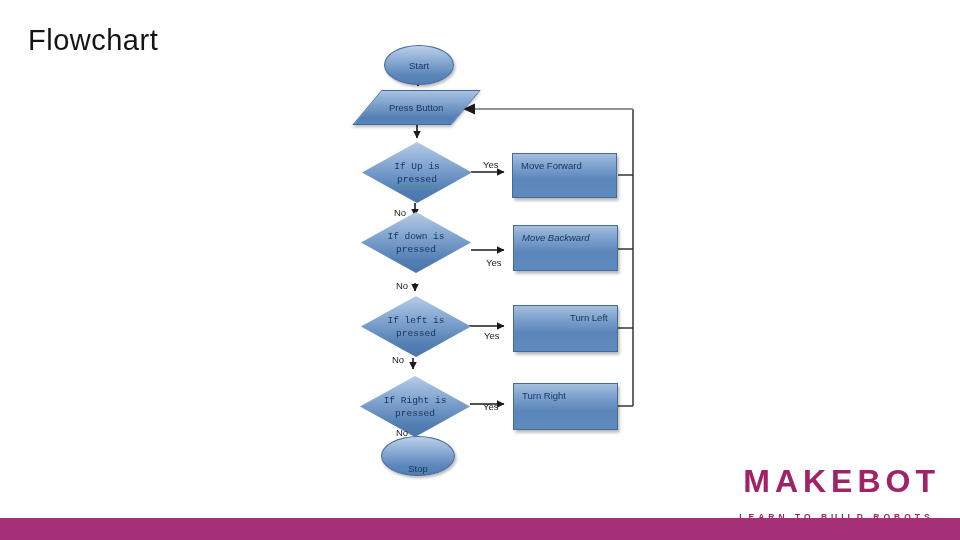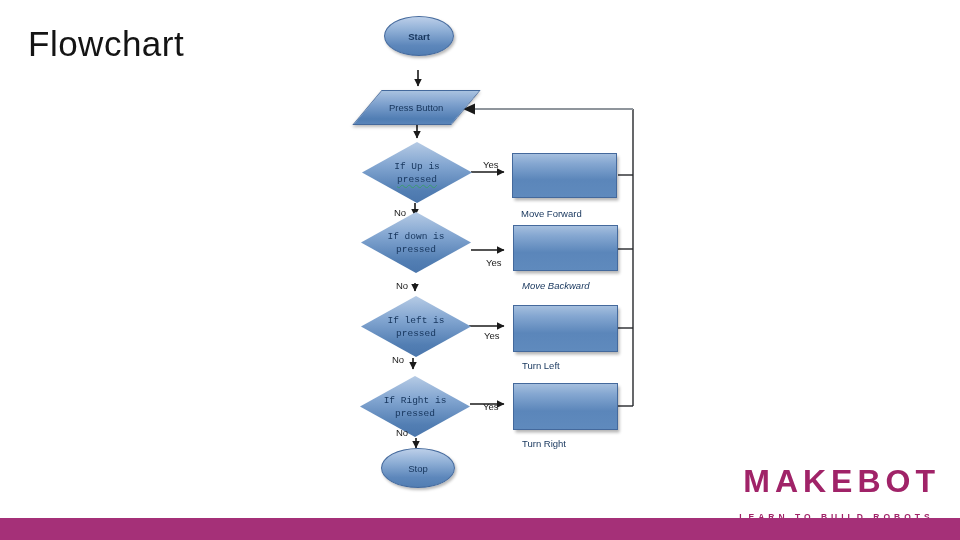--- a/index.html
+++ b/index.html
@@ -1,21 +1,21 @@
 <!DOCTYPE html>
 <html><head>
 <meta charset="utf-8">
 <style>
   html,body{margin:0;padding:0;background:#e8e8e8;}
   #slide{
     position:relative;width:960px;height:540px;background:#ffffff;
     font-family:"Liberation Sans",sans-serif;overflow:hidden;
   }
   .title{
-    position:absolute;left:28px;top:24px;font-size:35px;font-weight:400;
+    position:absolute;left:28px;top:24px;font-size:29px;font-weight:400;
     color:#141414;letter-spacing:0.5px;
   }
   
   .shape-text{color:#16355c;font-size:9.5px;line-height:13px;text-align:center;}
   .oval{
     position:absolute;border-radius:50%;
     background:linear-gradient(180deg,#bccfe9 0%,#8fafd6 35%,#5d87bb 75%,#527eb3 100%);
     border:1px solid #44699c;box-shadow:1.5px 2px 3px rgba(0,0,0,.28);
     display:flex;align-items:center;justify-content:center;
   }
@@ -34,21 +34,21 @@
     display:flex;align-items:center;justify-content:center;
     filter:drop-shadow(1.5px 2px 1.5px rgba(40,40,40,.35));
     font-family:Liberation Mono, monospace;
   }
   .rect{
     position:absolute;width:105px;
     background:linear-gradient(180deg,#a5bfde 0%,#85a7d1 22%,#5b86ba 60%,#5f8abd 100%);
     border:1px solid #44699c;box-shadow:1.5px 2.5px 3px rgba(0,0,0,.3);
     box-sizing:border-box;
   }
-  .rect .shape-text{display:block;text-align:left;padding:5px 0 0 8px;margin-top:48px;}
+  .rect .shape-text{display:block;text-align:left;padding:5px 0 0 8px;}
   .wavy{
     text-decoration-line:underline;text-decoration-style:wavy;
     text-decoration-color:#3b9b6e;text-decoration-thickness:1px;text-underline-offset:2px;
   }
   .edge-label{
     position:absolute;font-size:9.5px;color:#1c1c1c;
   }
   #connectors{position:absolute;left:0;top:0;pointer-events:none;}
   
   .brand{position:absolute;right:20px;top:466px;text-align:right;}
@@ -87,21 +87,21 @@
 
     <path d="M618,175 L633,175" stroke="#26282b" stroke-width="1.4" fill="none"></path>
     <path d="M618,249 L633,249" stroke="#26282b" stroke-width="1.4" fill="none"></path>
     <path d="M618,328 L633,328" stroke="#26282b" stroke-width="1.4" fill="none"></path>
     <path d="M618,406 L633,406" stroke="#26282b" stroke-width="1.4" fill="none"></path>
     <path d="M633,406 L633,109" stroke="#26282b" stroke-width="1.4" fill="none"></path>
     <path d="M633,109 L474,109" stroke="#8f959c" stroke-width="2" fill="none"></path>
     <path d="M463,109 L475,103.5 L475,114.5 Z" fill="#1a1a1a"></path>
   </svg>
 
-  <div class="oval" style="left:384px;top:16px;width:68px;height:38px;font-weight:bold;">
+  <div class="oval" style="left:384px;top:45px;width:68px;height:38px;">
     <span class="shape-text">Start</span>
   </div>
 
   <div class="para">
     <span class="shape-text">Press Button</span>
   </div>
 
   <div class="diamond" style="left:362px;top:142px;">
     <span class="shape-text">
       <span>If Up is</span><br>
@@ -125,39 +125,39 @@
   </div>
   <span class="edge-label" style="left:486px;top:257px;">Yes</span>
   <span class="edge-label" style="left:396px;top:280px;">No</span>
 
   <div class="diamond" style="left:361px;top:296px;">
     <span class="shape-text">
       <span>If left is</span><br>
       <span>pressed</span>
     </span>
   </div>
-  <div class="rect" style="left:513px;top:305px;height:47px;">
+  <div class="rect" style="left:513px;top:305px;height:47px;padding-left:48px;">
     <span class="shape-text">Turn Left</span>
   </div>
   <span class="edge-label" style="left:484px;top:330px;">Yes</span>
   <span class="edge-label" style="left:392px;top:354px;">No</span>
 
   <div class="diamond" style="left:360px;top:376px;">
     <span class="shape-text">
       <span>If Right is</span><br>
       <span>pressed</span>
     </span>
   </div>
   <div class="rect" style="left:513px;top:383px;height:47px;">
     <span class="shape-text">Turn Right</span>
   </div>
   <span class="edge-label" style="left:483px;top:401px;">Yes</span>
   <span class="edge-label" style="left:396px;top:427px;">No</span>
 
-  <div class="oval" style="left:381px;top:448px;width:72px;height:38px;">
+  <div class="oval" style="left:381px;top:436px;width:72px;height:38px;align-items:flex-end;">
     <span class="shape-text">Stop</span>
   </div>
 
   <div class="brand">
     <div class="brand-name">MAKEBOT</div>
     <div class="brand-tagline">LEARN TO BUILD ROBOTS.</div>
   </div>
   <div class="bottom-bar"></div>
 
 </div>

